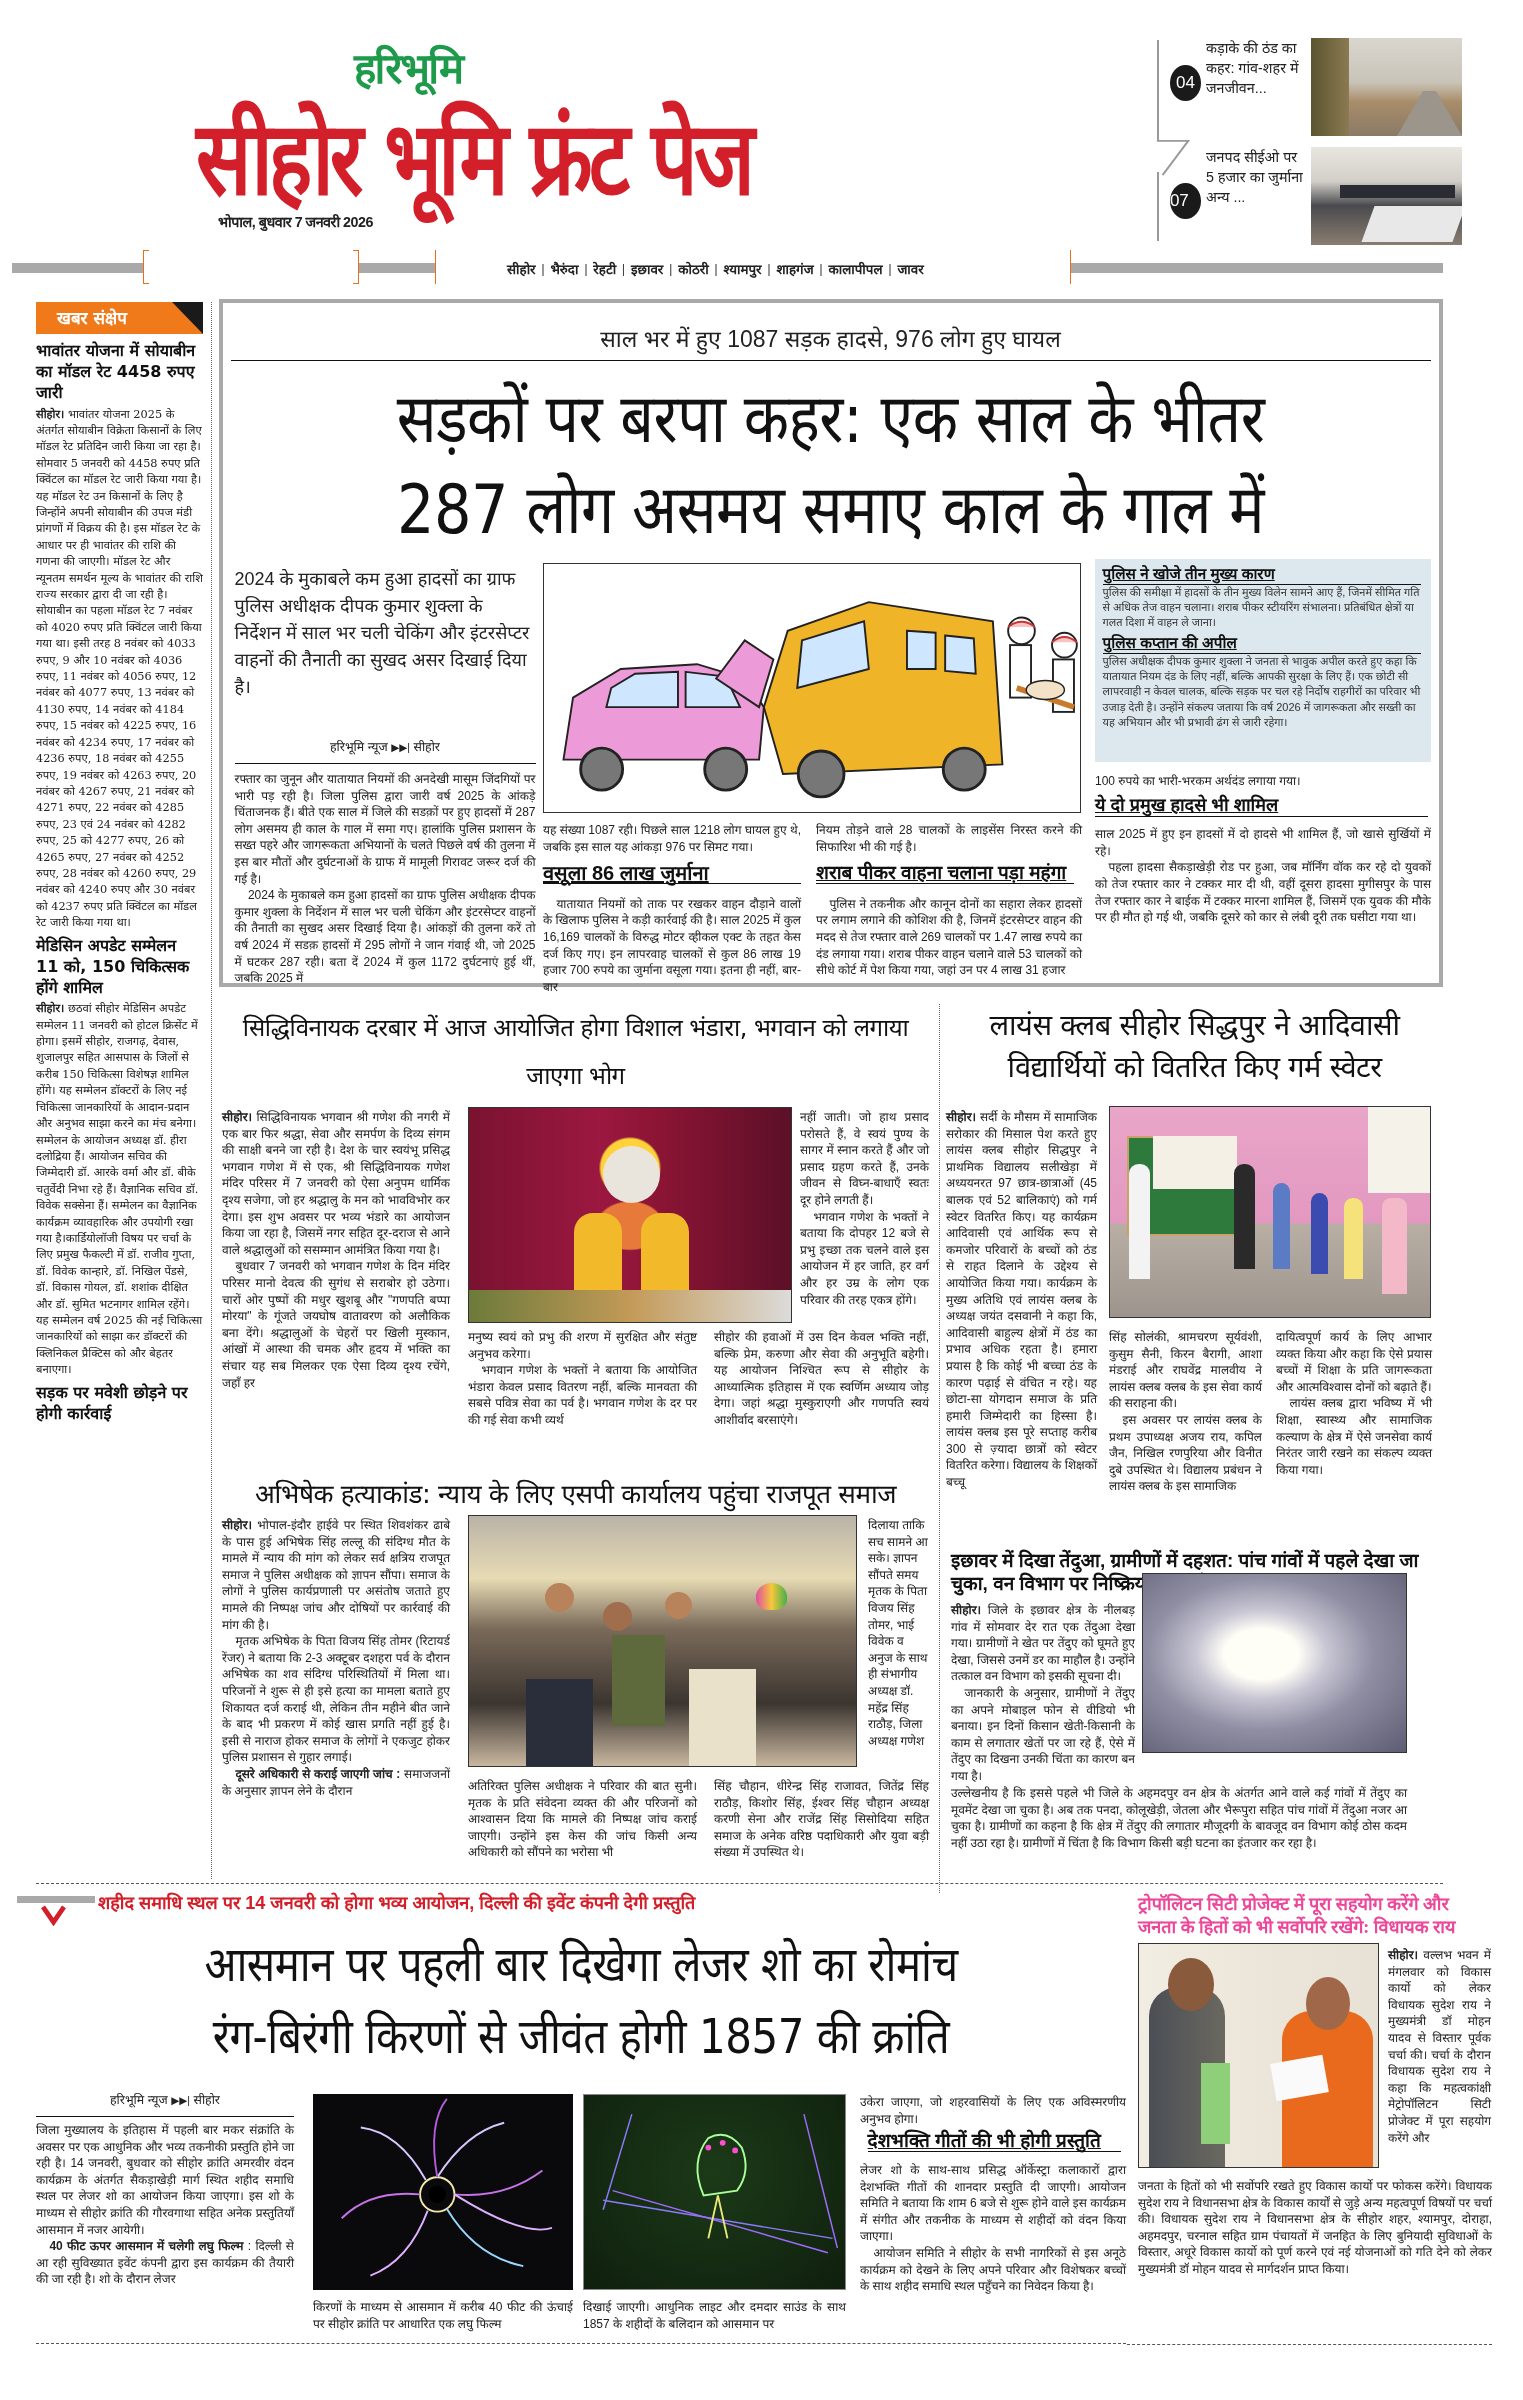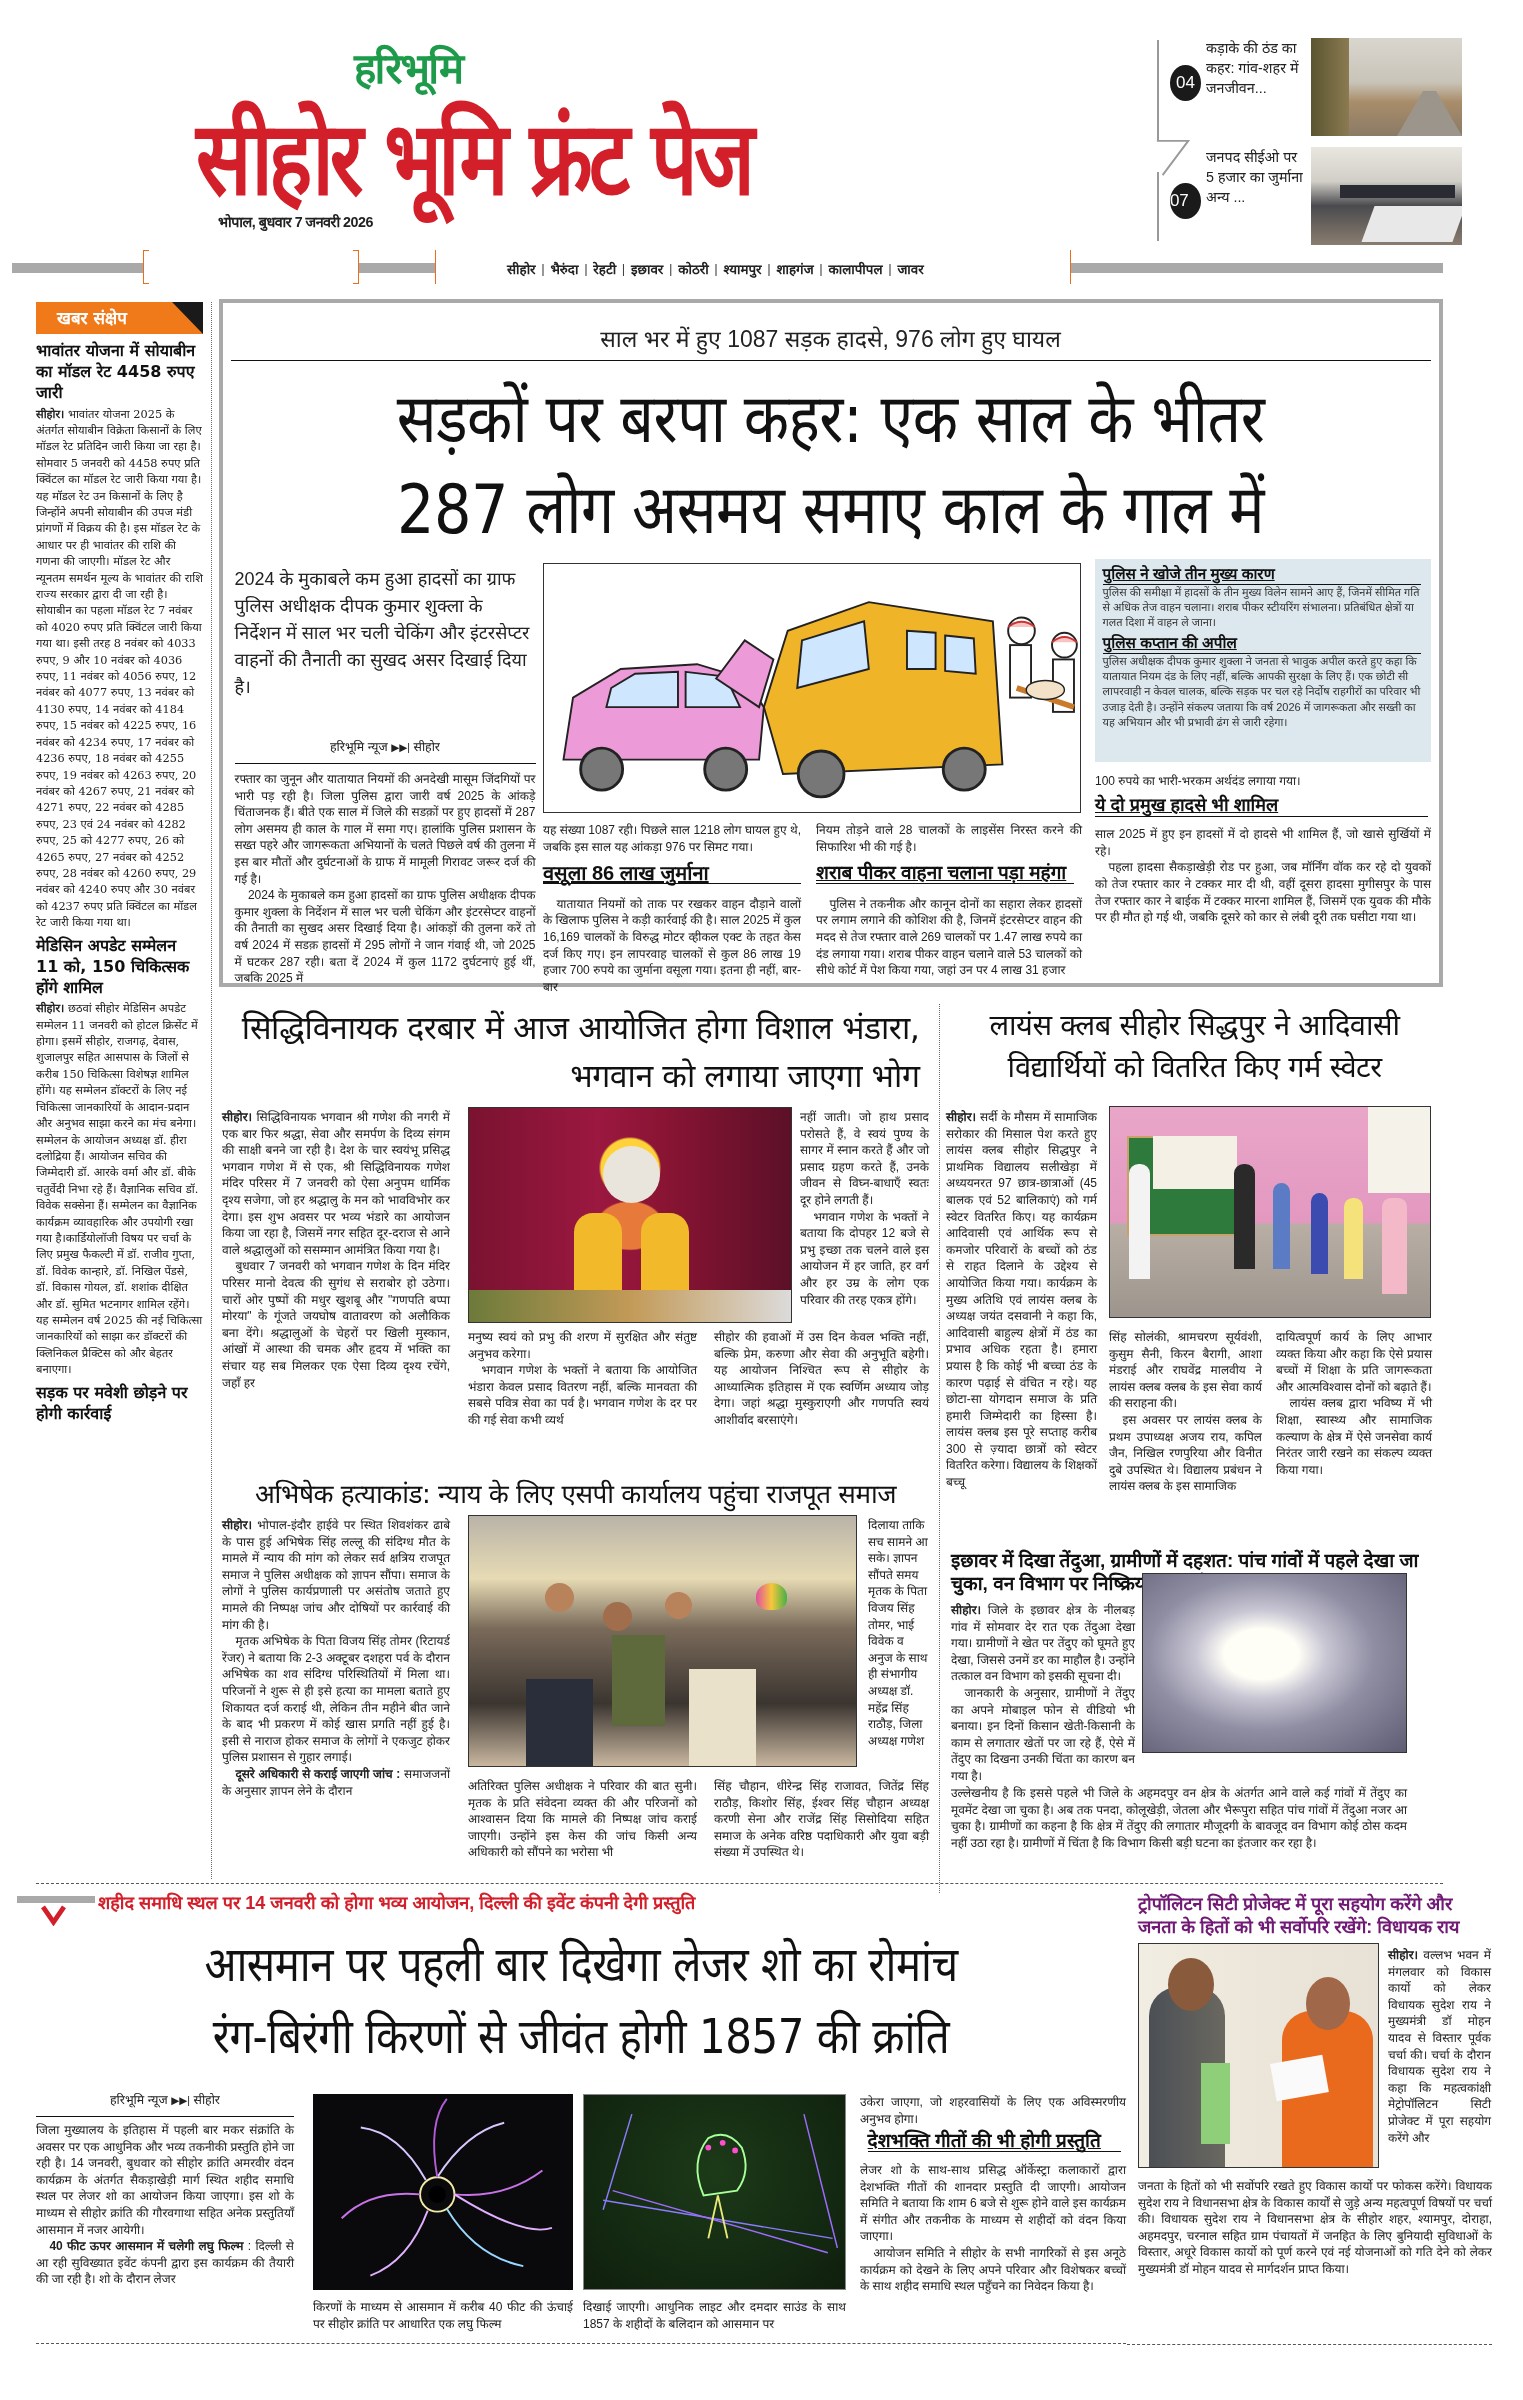--- a/index.html
+++ b/index.html
@@ -157,21 +157,21 @@
   </div>
   <div class="abs txt cond" style="left:872px;top:470px;width:336px;">
     <p>100 रुपये का भारी-भरकम अर्थदंड लगाया गया।</p>
     <div class="sub" style="margin:7.6px 0 9.6px 0;width:333px;font-size:18px;">ये दो प्रमुख हादसे भी शामिल</div>
     <p>साल 2025 में हुए इन हादसों में दो हादसे भी शामिल हैं, जो खासे सुर्खियों में रहे।</p>
     <p style="text-indent:13.4px;">पहला हादसा सैकड़ाखेड़ी रोड पर हुआ, जब मॉर्निंग वॉक कर रहे दो युवकों को तेज रफ्तार कार ने टक्कर मार दी थी, वहीं दूसरा हादसा मुगीसपुर के पास तेज रफ्तार कार ने बाईक में टक्कर मारना शामिल हैं, जिसमें एक युवक की मौके पर ही मौत हो गई थी, जबकि दूसरे को कार से लंबी दूरी तक घसीटा गया था।</p>
   </div>
 </div>
 
 <div class="abs" style="left:222px;top:1004px;width:707px;height:373px;">
-  <div class="hl" style="font-size:32px;line-height:48px;padding:0 9.6px;text-align:right;">सिद्धिविनायक दरबार में आज आयोजित होगा विशाल भंडारा, भगवान को लगाया जाएगा भोग</div>
+  <div class="hl" style="font-size:24px;line-height:48px;padding:0 9.6px;">सिद्धिविनायक दरबार में आज आयोजित होगा विशाल भंडारा, भगवान को लगाया जाएगा भोग</div>
   <div class="abs txt cond" style="left:0;top:105px;width:228px;">
     <p><b class="dl">सीहोर।</b> <span>सिद्धिविनायक भगवान श्री गणेश की नगरी में एक बार फिर श्रद्धा, सेवा और समर्पण के दिव्य संगम की साक्षी बनने जा रही है। देश के चार स्वयंभू प्रसिद्ध भगवान गणेश में से एक, श्री सिद्धिविनायक गणेश मंदिर परिसर में 7 जनवरी को ऐसा अनुपम धार्मिक दृश्य सजेगा, जो हर श्रद्धालु के मन को भावविभोर कर देगा। इस शुभ अवसर पर भव्य भंडारे का आयोजन किया जा रहा है, जिसमें नगर सहित दूर-दराज से आने वाले श्रद्धालुओं को ससम्मान आमंत्रित किया गया है।</span></p>
     <p style="text-indent:13.4px;">बुधवार 7 जनवरी को भगवान गणेश के दिन मंदिर परिसर मानो देवत्व की सुगंध से सराबोर हो उठेगा। चारों ओर पुष्पों की मधुर खुशबू और "गणपति बप्पा मोरया" के गूंजते जयघोष वातावरण को अलौकिक बना देंगे। श्रद्धालुओं के चेहरों पर खिली मुस्कान, आंखों में आस्था की चमक और हृदय में भक्ति का संचार यह सब मिलकर एक ऐसा दिव्य दृश्य रचेंगे, जहाँ हर</p>
   </div>
   <div class="img" style="left:246px;top:103px;width:324px;height:216px;background:radial-gradient(circle at 50% 28%,#ffd23a 0 13%,transparent 14%),radial-gradient(ellipse at 50% 55%,#e77a3a 0 14%,transparent 15%),linear-gradient(90deg,#7a1230 0%,#9b1840 40%,#8a1434 60%,#5c1028 100%);">
     <div class="abs" style="left:105px;top:105px;width:48px;height:96px;background:#f2b92a;border-radius:19px 19px 0 0;"></div>
     <div class="abs" style="left:172px;top:105px;width:48px;height:96px;background:#f2b92a;border-radius:19px 19px 0 0;"></div>
     <div class="abs" style="left:134px;top:38px;width:57px;height:57px;background:#e9e5dc;border-radius:50%;"></div>
     <div class="abs" style="left:0;top:182px;width:324px;height:34px;background:linear-gradient(90deg,#6c7a3a,#c39a58,#dcdcdc);"></div>
   </div>
@@ -303,21 +303,21 @@
   <div class="abs txt cond" style="left:824px;top:206px;width:266px;">
     <p>उकेरा जाएगा, जो शहरवासियों के लिए एक अविस्मरणीय अनुभव होगा।</p>
     <div class="sub" style="margin:5.7px 0 9.6px 7.6px;width:253px;font-size:19px;">देशभक्ति गीतों की भी होगी प्रस्तुति</div>
     <p>लेजर शो के साथ-साथ प्रसिद्ध ऑर्केस्ट्रा कलाकारों द्वारा देशभक्ति गीतों की शानदार प्रस्तुति दी जाएगी। आयोजन समिति ने बताया कि शाम 6 बजे से शुरू होने वाले इस कार्यक्रम में संगीत और तकनीक के माध्यम से शहीदों को वंदन किया जाएगा।</p>
     <p style="text-indent:13.4px;">आयोजन समिति ने सीहोर के सभी नागरिकों से इस अनूठे कार्यक्रम को देखने के लिए अपने परिवार और विशेषकर बच्चों के साथ शहीद समाधि स्थल पहुँचने का निवेदन किया है।</p>
   </div>
   <div class="dashed-h" style="left:0;top:455px;width:1090px;"></div>
 </div>
 
 <div class="abs" style="left:1138px;top:1893px;width:363px;height:497px;">
-  <div style="font-family:Liberation Sans, sans-serif;font-weight:bold;font-size:18px;line-height:23px;color:#701a75;width:335px;">ट्रोपॉलिटन सिटी प्रोजेक्ट में पूरा सहयोग करेंगे और जनता के हितों को भी सर्वोपरि रखेंगे: विधायक राय</div>
+  <div style="font-family:Liberation Serif, serif;font-weight:bold;font-size:18px;line-height:23px;color:#ec4899;width:335px;">ट्रोपॉलिटन सिटी प्रोजेक्ट में पूरा सहयोग करेंगे और जनता के हितों को भी सर्वोपरि रखेंगे: विधायक राय</div>
   <div class="img" style="left:0;top:50px;width:241px;height:225px;background:linear-gradient(90deg,#f2ede2 0%,#ece6da 50%,#e8e2d6 100%);">
     <div class="abs" style="left:9.6px;top:43px;width:76px;height:182px;background:linear-gradient(90deg,#4b4f55,#6a6860);border-radius:29px 29px 0 0;"></div>
     <div class="abs" style="left:29px;top:14.3px;width:46px;height:53px;border-radius:50%;background:#8a5a3c;"></div>
     <div class="abs" style="left:143px;top:67px;width:91px;height:158px;background:#e96a1c;border-radius:29px 29px 0 0;"></div>
     <div class="abs" style="left:167px;top:33px;width:44px;height:53px;border-radius:50%;background:#a06848;"></div>
     <div class="abs" style="left:134px;top:115px;width:53px;height:38px;background:#fafafa;transform:rotate(-10deg);"></div>
     <div class="abs" style="left:62px;top:119px;width:29px;height:81px;background:#8fcf7a;"></div>
   </div>
   <div class="abs txt cond" style="left:250px;top:54px;width:103px;">
     <b class="dl">सीहोर।</b> <span>वल्लभ भवन में मंगलवार को विकास कार्यो को लेकर विधायक सुदेश राय ने मुख्यमंत्री डॉ मोहन यादव से विस्तार पूर्वक चर्चा की। चर्चा के दौरान विधायक सुदेश राय ने कहा कि महत्वकांक्षी मेट्रोपॉलिटन सिटी प्रोजेक्ट में पूरा सहयोग करेंगे और</span>

